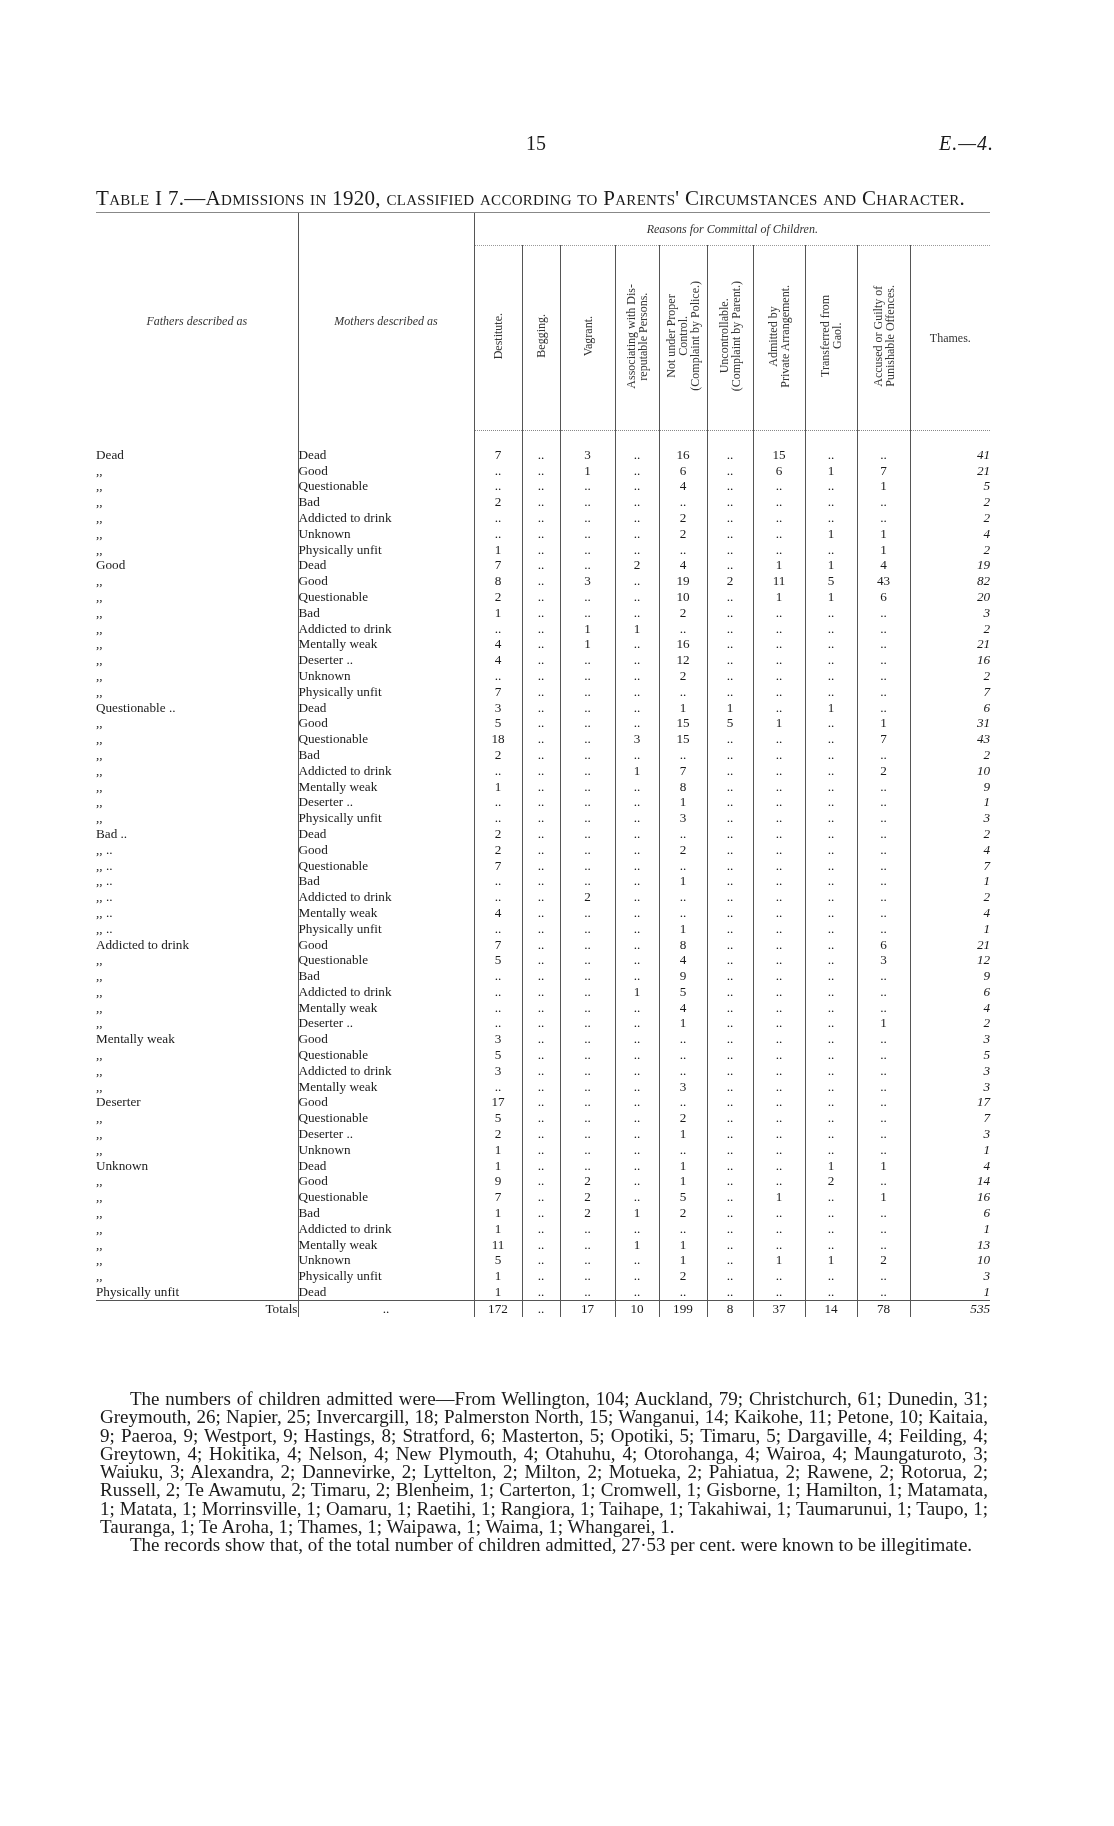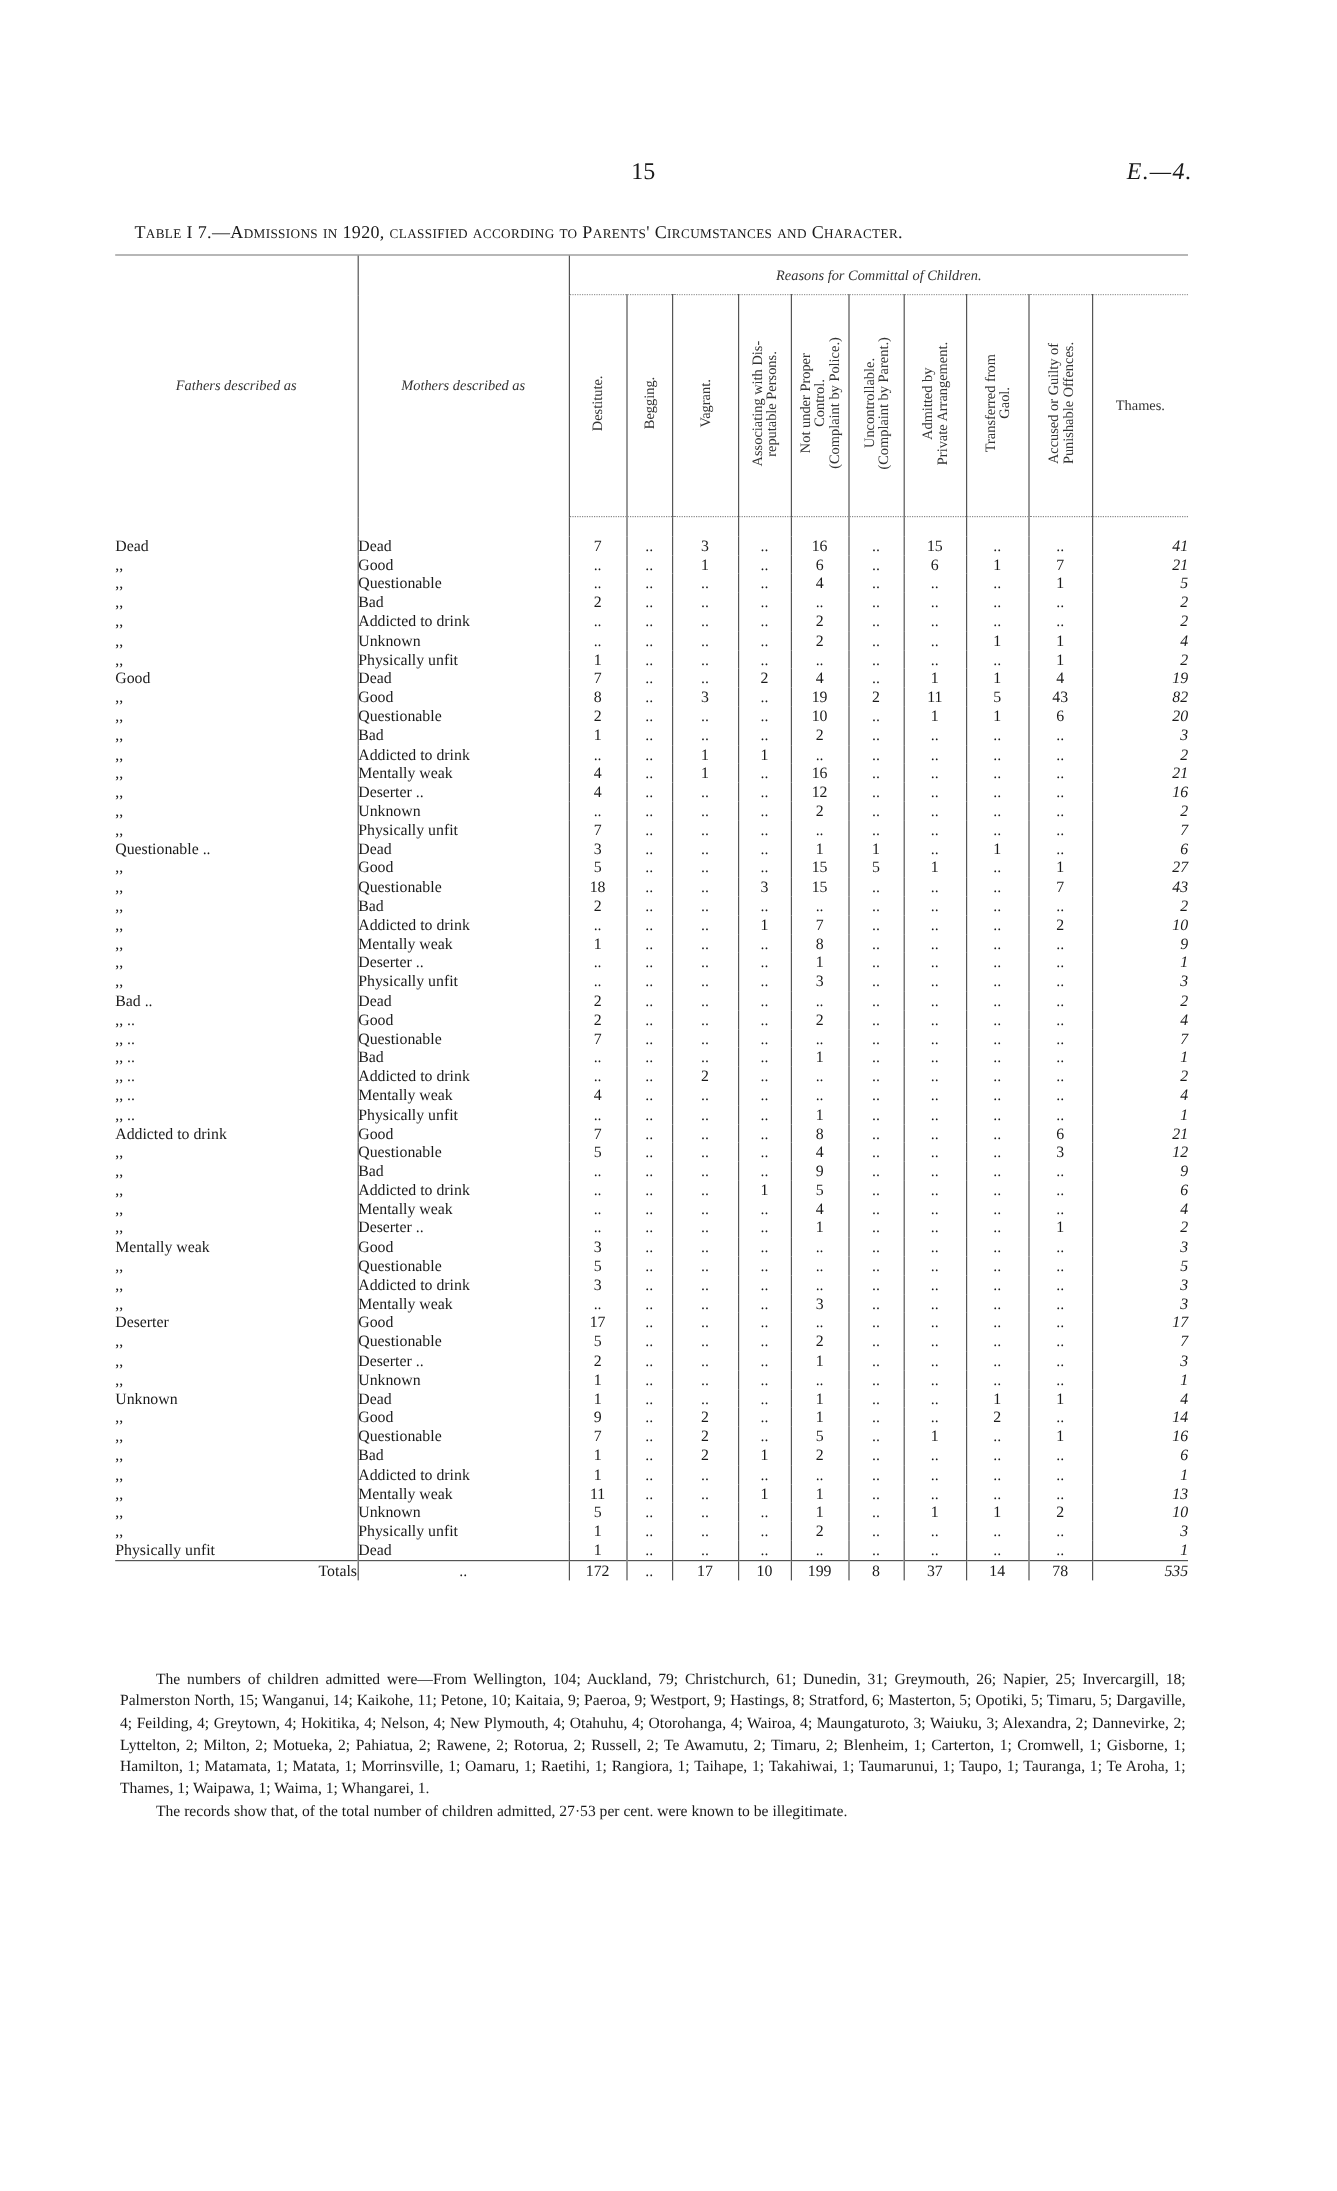--- a/index.html
+++ b/index.html
@@ -1,37 +1,37 @@
 <!DOCTYPE html>
 <html><head>
 <meta charset="utf-8">
 <style>
   html, body { margin:0; padding:0; background:#ffffff; }
   body { width:1114px; height:1826px; position:relative; font-family:"Liberation Serif","DejaVu Serif",serif; color:#1a1a1a; overflow:hidden; }
   .page-header { position:absolute; top:132px; left:96px; width:888px; height:24px; }
   .page-number { position:absolute; left:430px; top:0; font-size:20px; }
   .page-ref { position:absolute; right:-10px; top:0; font-size:20px; letter-spacing:1px;font-style:italic; }
-  .table-title { position:absolute; top:186px; left:112px; width:900px; font-size:15px; letter-spacing:0.3px; font-variant:small-caps; white-space:nowrap; }
+  .table-title { position:absolute; top:186px; left:96px; width:900px; font-size:21px; letter-spacing:0.3px; font-variant:small-caps; white-space:nowrap; }
   .title-rule { position:absolute; top:212px; left:96px; width:894px; border-top:1px solid #888; }
   table.main { position:absolute; top:213px; left:96px; width:894px; border-collapse:collapse; font-size:13.2px; table-layout:fixed; }
   table.main th { font-weight:normal; font-size:12px; color:#333; vertical-align:middle; }
   .hdr-row1 th { height:30px;font-style:italic; }
   .hdr-row2 th { height:182px; border-top:1px dotted #999; }
   .vlabel { writing-mode:vertical-rl; transform:rotate(180deg); white-space:pre-line; line-height:12px; text-align:center; display:inline-block; }
   .border-l { border-left:1px solid #555; }
   .hdr-bottom th, .hdr-bottom td { border-bottom:1px dotted #888; }
   table.main td { height:15.8px; line-height:15.8px; padding:0; white-space:nowrap; }
   td.father { padding-left:10px; position:relative; }
   td.mother { padding-left:8px; }
   td.num { text-align:center; }
   td.total { text-align:right; padding-right:8px;font-style:italic; }
   .spacer-row td { height:10px; }
   .totals-row td { height:34px; border-top:1px solid #555; }
   .totals-label { text-align:right; padding-right:20px; }
-  .body-text { position:absolute; top:1390px; left:100px; width:888px; font-size:13px; line-height:18.3px; text-align:justify; }
+  .body-text { position:absolute; top:1390px; left:100px; width:888px; font-size:19px; line-height:18.3px; text-align:justify; }
   .body-text p { margin:0; text-indent:30px; }
 </style>
 </head>
 <body>
 
 <div class="page-header">
   <span class="page-number">15</span>
   <span class="page-ref">E.—4.</span>
 </div>
 
@@ -337,21 +337,21 @@
         <td class="mother border-l">Good</td>
         <td class="num border-l">5</td>
         <td class="num border-l">..</td>
         <td class="num border-l">..</td>
         <td class="num border-l">..</td>
         <td class="num border-l">15</td>
         <td class="num border-l">5</td>
         <td class="num border-l">1</td>
         <td class="num border-l">..</td>
         <td class="num border-l">1</td>
-        <td class="total border-l">27</td>
+        <td class="total border-l">31</td>
       </tr>
       <tr>
         <td class="father">,,</td>
         <td class="mother border-l">Questionable</td>
         <td class="num border-l">18</td>
         <td class="num border-l">..</td>
         <td class="num border-l">..</td>
         <td class="num border-l">3</td>
         <td class="num border-l">15</td>
         <td class="num border-l">..</td>

